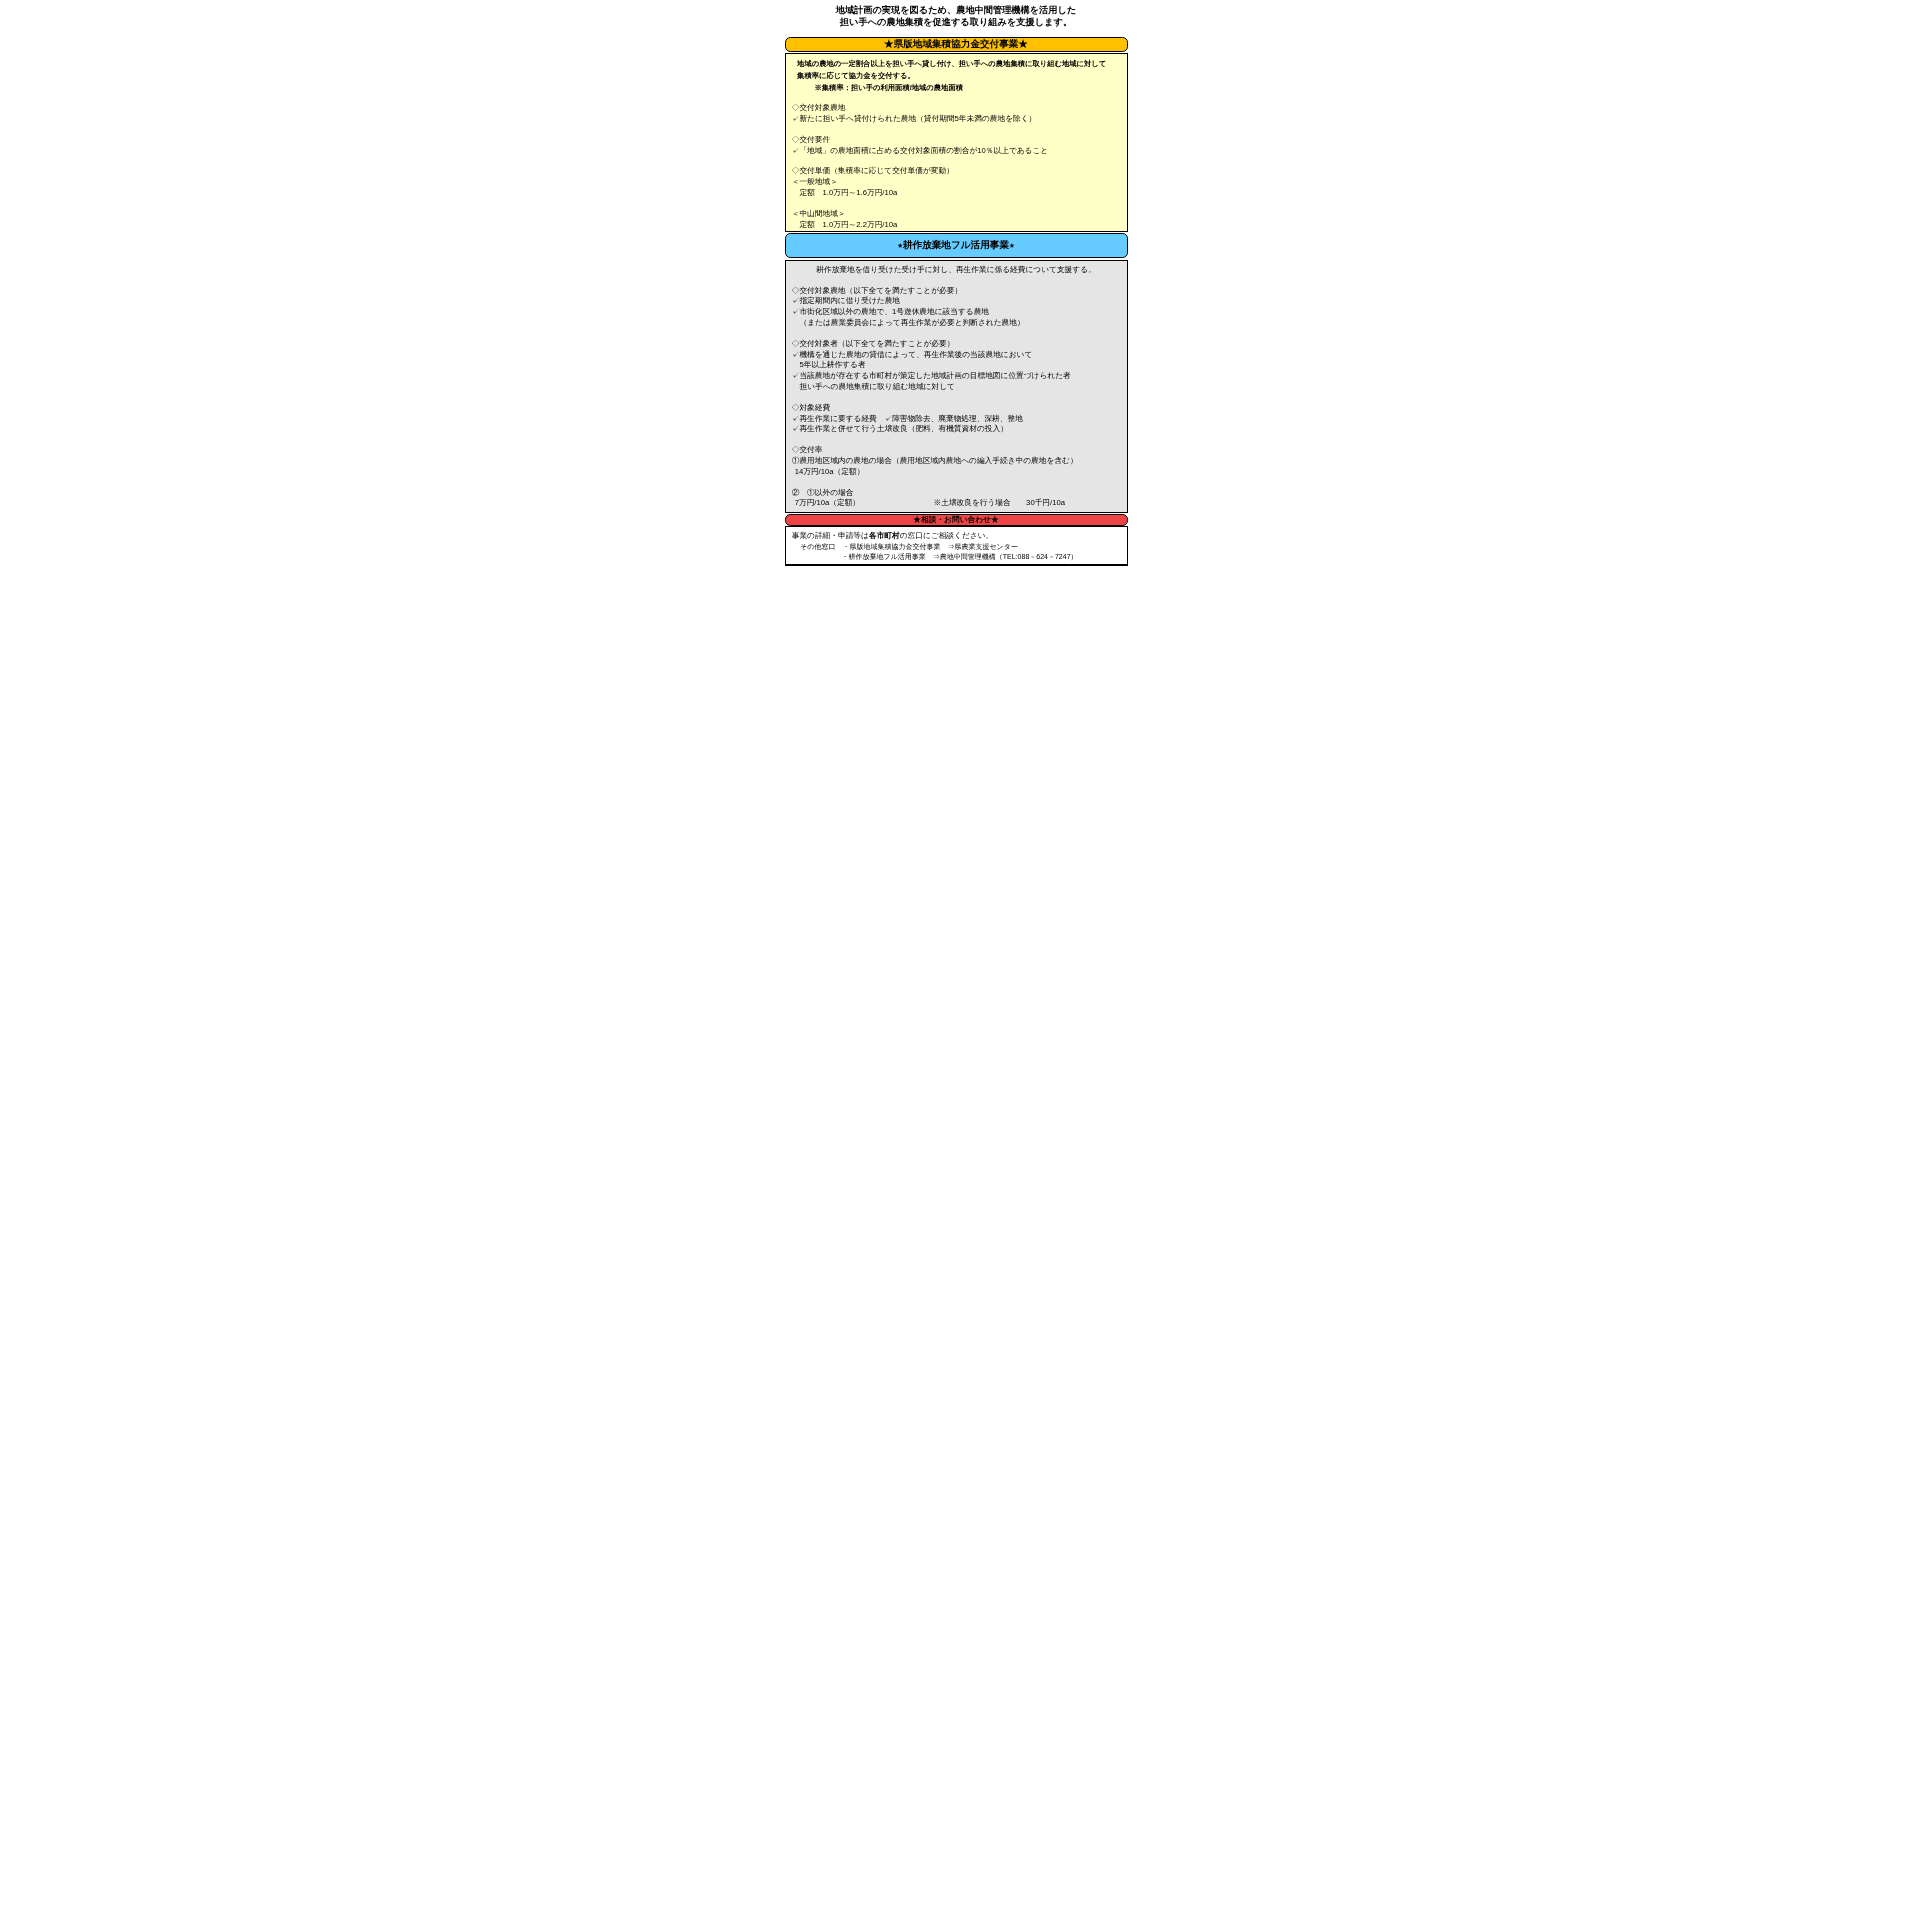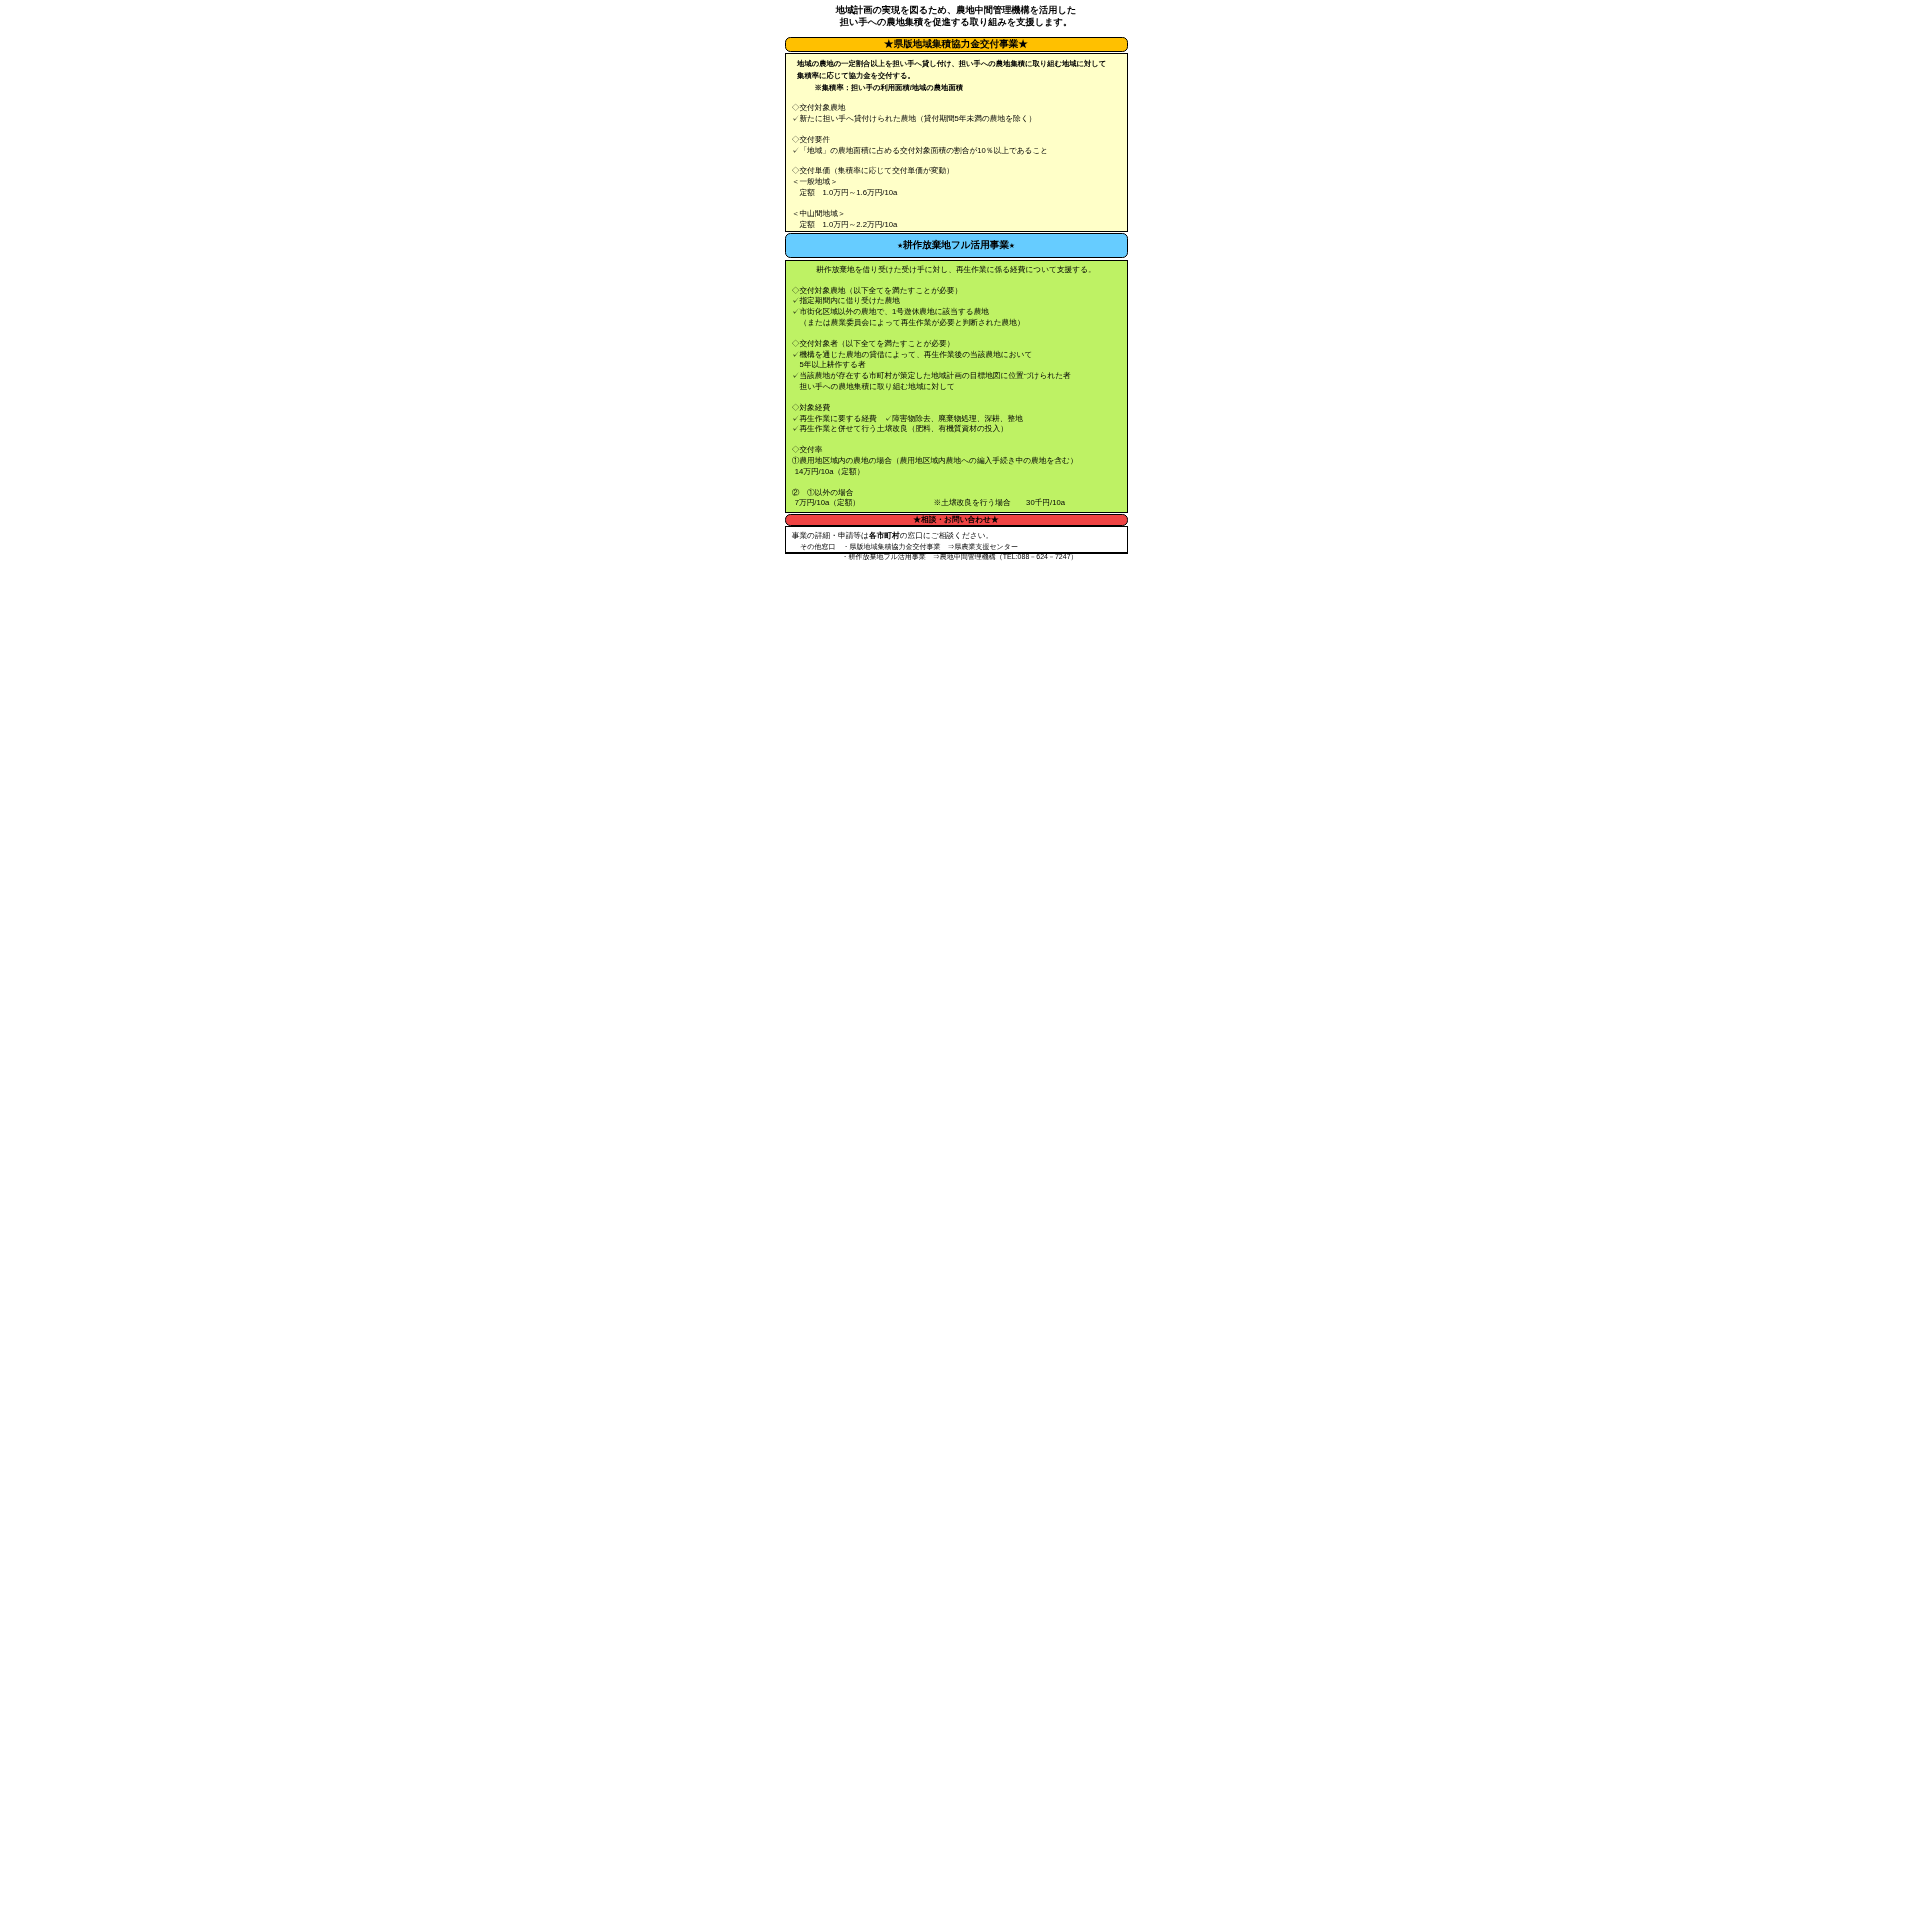--- a/index.html
+++ b/index.html
@@ -34,22 +34,22 @@
     display:flex; align-items:center; justify-content:center;
     font-weight:bold; text-align:center; white-space:nowrap;
   }
   .bar-orange { background:#FFC000; height:15.4px; font-size:9.6px; margin-top:8.5px; }
   .bar-blue   { background:#66CCFF; height:25px; font-size:9.6px; margin-top:1.5px;font-family:Liberation Mono, monospace; }
   .bar-purple { background:#ef4444; height:12.3px; font-size:7.7px; margin-top:0.8px; }
 
   
   .box { box-sizing:border-box; border:1.2px solid #000; }
   .box-yellow { background:#FFFFC8; height:179px; margin-top:0.4px; padding-top:4.6px; }
-  .box-cyan   { background:#bef264; height:253px; margin-top:1.5px; padding-top:3.9px; }
-  .box-white  { background:#ffffff; height:28px; margin-top:0.4px; padding-top:3.1px; border-bottom-width:2.3px; }
+  .box-cyan   { background:#e5e5e5; height:253px; margin-top:1.5px; padding-top:3.9px; }
+  .box-white  { background:#ffffff; height:40px; margin-top:0.4px; padding-top:3.1px; border-bottom-width:2.3px; }
 
   
   .ln { font-size:7.7px; line-height:10.8px; white-space:nowrap; padding-left:6.2px; }
   .ln-center { text-align:center; padding-left:0; }
   .bold { font-weight:bold; }
   .intro { font-size:7.3px; line-height:11.6px; padding-left:11.6px; font-weight:bold; }
   .note-ind { padding-left:29px; }
   .ind-s { padding-left:9.2px; }
   .ind-m { padding-left:14px; }
   .blank { height:10px; }

